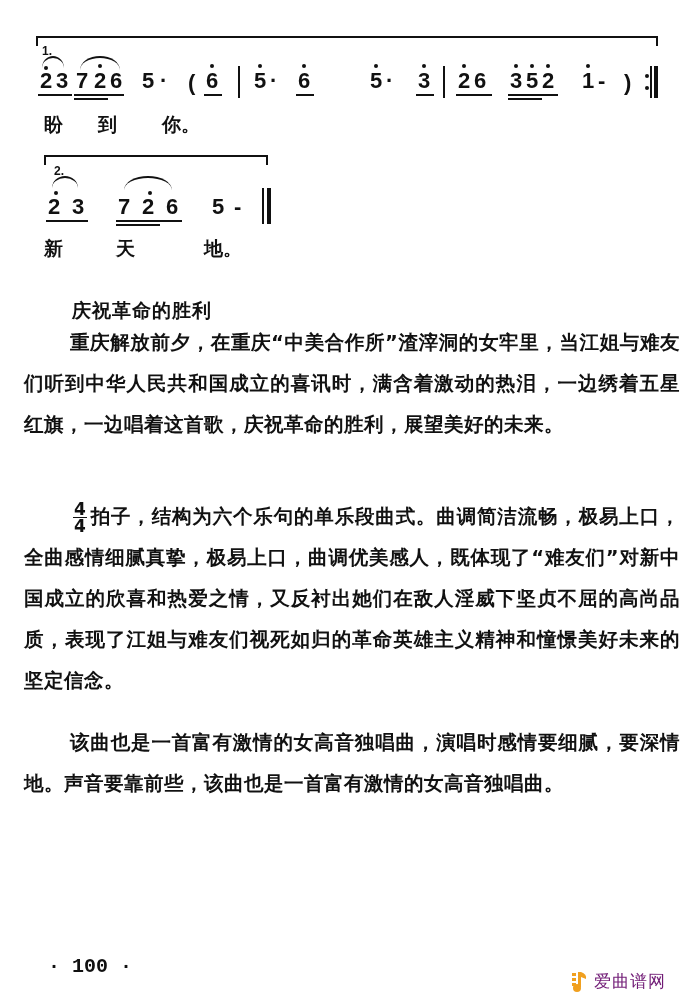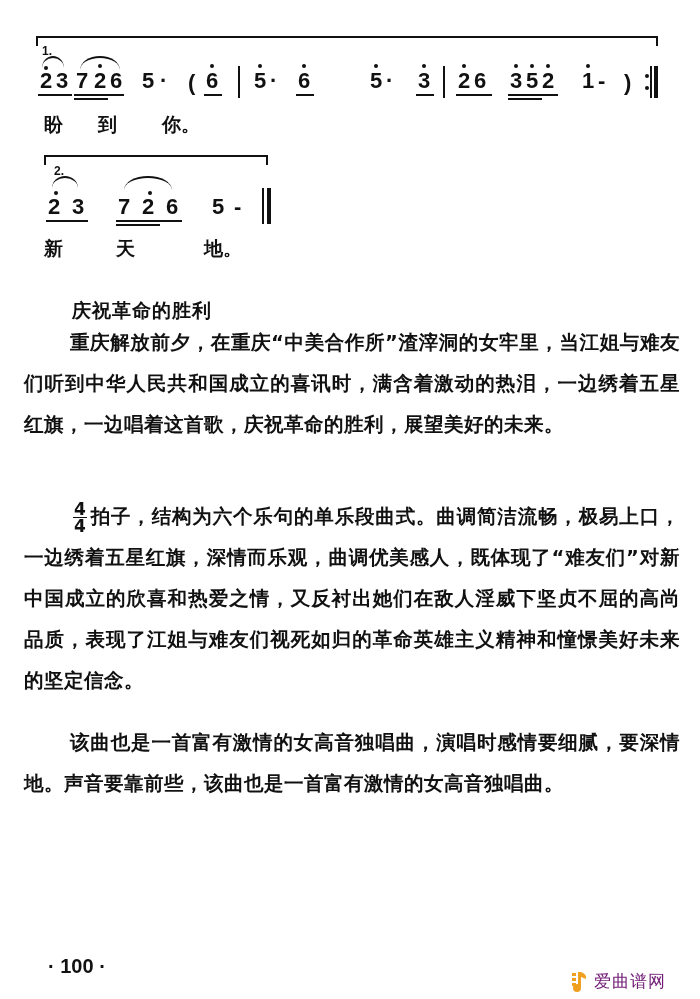--- a/index.html
+++ b/index.html
@@ -28,21 +28,21 @@
   }
   .para {
     position: absolute; left: 24px; width: 656px; font-family: "DejaVu Sans", sans-serif;
     font-weight: bold; font-size: 19.5px; line-height: 41px; text-indent: 46px; letter-spacing: 0.5px;
     text-align: justify; color: #111;
   }
   .frac { display: inline-block; vertical-align: middle; text-align: center; text-indent: 0; line-height: 16px; font-size: 17px; margin: 0 3px; }
   .frac span { display: block; }
   .frac .num { border-bottom: 1.5px solid #111; padding: 0 1px; }
   .page-num {
-    position: absolute; left: 48px; top: 955px; font-family: Liberation Sans, sans-serif; font-weight: bold; font-size: 20px;
+    position: absolute; left: 48px; top: 955px; font-family: Liberation Mono, monospace; font-weight: bold; font-size: 20px;
   }
   .logo { position: absolute; left: 570px; top: 970px; display: flex; align-items: center; gap: 4px; }
   .logo-text { font-family: "DejaVu Sans", sans-serif; font-size: 17px; color: #701a75; letter-spacing: 1px; }
 </style>
 </head>
 <body>
 
 <div>
   <div class="bracket" style="left:36px; top:36px; width:618px; height:8px;"></div>
   <div class="ending-num" style="left:42px; top:44px;">1.</div>
@@ -141,21 +141,21 @@
   <span class="lyric" style="left:44px; top:236px;">新</span>
   <span class="lyric" style="left:116px; top:236px;">天</span>
   <span class="lyric" style="left:204px; top:236px;">地。</span>
 </div>
 
 <div class="heading">庆祝革命的胜利</div>
 
 <p class="para" style="top:322px; margin:0;">重庆解放前夕，在重庆“中美合作所”渣滓洞的女牢里，当江姐与难友们听到中华人民共和国成立的喜讯时，满含着激动的热泪，一边绣着五星红旗，一边唱着这首歌，庆祝革命的胜利，展望美好的未来。</p>
 
 <p class="para" style="top:496px; margin:0;">
-  <span class="frac"><span class="num">4</span><span class="den">4</span></span><span>拍子，结构为六个乐句的单乐段曲式。曲调简洁流畅，极易上口，一边绣着五星红旗，深情而乐观，曲调优美感人，既体现了“难友们”对新中国成立的欣喜和热爱之情，又反衬出她们在敌人淫威下坚贞不屈的高尚品质，表现了江姐与难友们视死如归的革命英雄主义精神和憧憬美好未来的坚定信念。</span>
+  <span class="frac"><span class="num">4</span><span class="den">4</span></span><span>拍子，结构为六个乐句的单乐段曲式。曲调简洁流畅，极易上口，全曲感情细腻真挚，极易上口，曲调优美感人，既体现了“难友们”对新中国成立的欣喜和热爱之情，又反衬出她们在敌人淫威下坚贞不屈的高尚品质，表现了江姐与难友们视死如归的革命英雄主义精神和憧憬美好未来的坚定信念。</span>
 </p>
 
 <p class="para" style="top:722px; margin:0;">该曲也是一首富有激情的女高音独唱曲，演唱时感情要细腻，要深情地。声音要靠前些，该曲也是一首富有激情的女高音独唱曲。</p>
 
 <div class="page-num">· 100 ·</div>
 
 <div class="logo">
   <svg width="20" height="22" viewBox="0 0 20 22">
     <rect x="2" y="2" width="4" height="3" fill="#f0a020"></rect>
     <rect x="2" y="7" width="4" height="3" fill="#f0a020"></rect>

